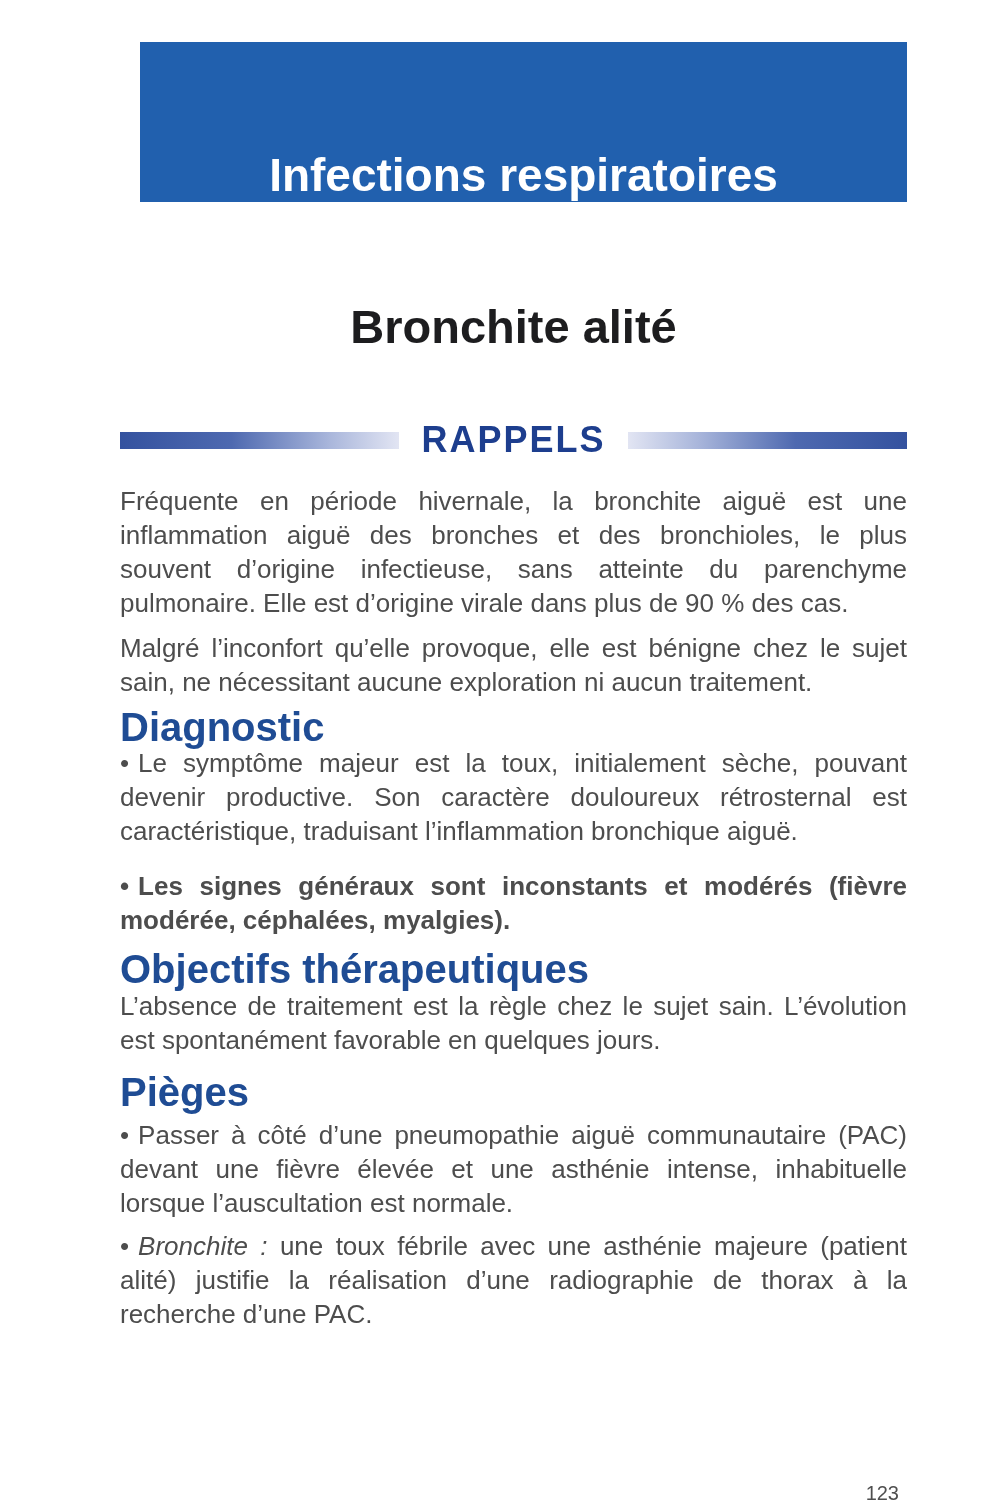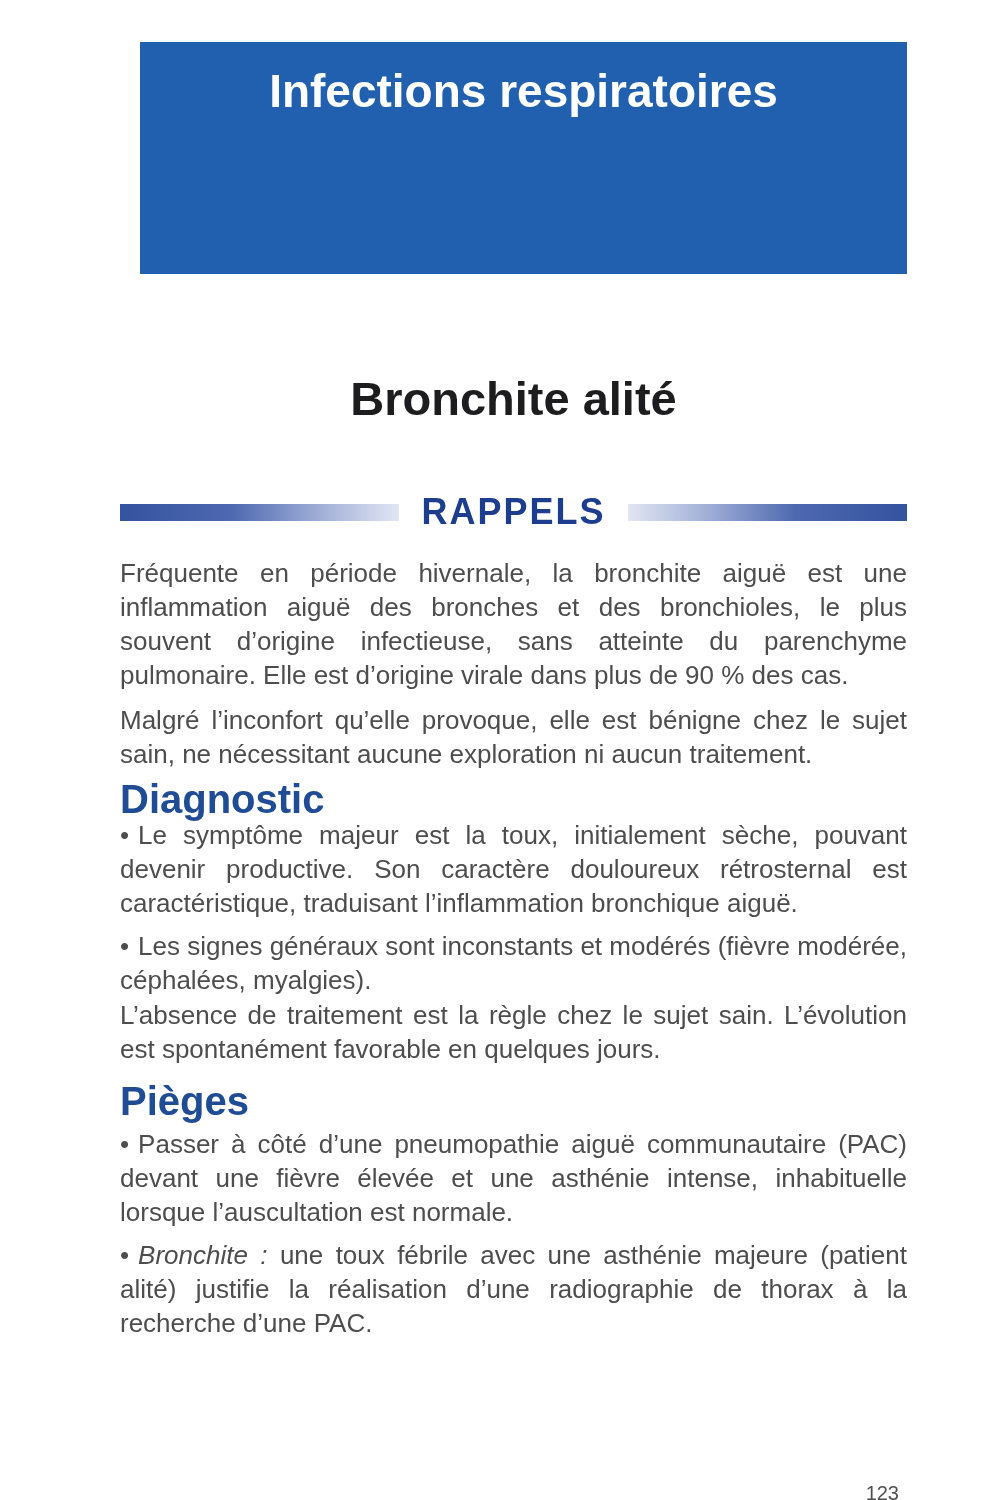--- a/index.html
+++ b/index.html
@@ -23,24 +23,24 @@
     overflow: hidden;
   }
   .page {
     position: relative;
     width: 1003px;
     height: 1500px;
     padding: 0 96px 0 120px;
   }
   .banner {
     margin-top: 42px;
-    height: 232px;
+    height: 160px;
     background: var(--banner-bg);
     display: flex;
-    align-items: flex-start;
+    align-items: flex-end;
     justify-content: center;
     margin-left: 20px;
   }
   .banner h1 {
     margin: 22px 0 0 0;
     color: var(--banner-text);
     font-size: 46px;
     font-weight: 700;
     letter-spacing: 0px;
   }
@@ -89,21 +89,21 @@
     font-weight: 700;
     color: var(--heading-blue);
   }
   .bullet { padding-right: 9px; }
   .italic { font-style: italic; }
 
   [data-name="intro-paragraph-1"]        { margin-top: 26px; }
   [data-name="intro-paragraph-2"]        { margin-top: 11px; }
   [data-name="heading-diagnostic"]       { margin-top: 9px;  }
   [data-name="diagnostic-bullet-1"]      {  }
-  [data-name="diagnostic-bullet-2"]      { margin-top: 9px;  }
+  [data-name="diagnostic-bullet-2"]      { margin-top: 21px; font-weight: bold;  }
   [data-name="heading-objectifs"]        { margin-top: 13px; }
   [data-name="objectifs-paragraph"]      { margin-top: 1px;  }
   [data-name="heading-pieges"]           { margin-top: 16px; }
   [data-name="pieges-bullet-1"]          { margin-top: 7px;  }
   [data-name="pieges-bullet-2"]          { margin-top: 9px;  }
 
   .page-number {
     position: absolute;
     top: 1416px;
     right: 104px;
@@ -132,20 +132,21 @@
 
   <p class="para" data-name="intro-paragraph-1">Fréquente en période hivernale, la bronchite aiguë est une inflammation aiguë des bronches et des bronchioles, le plus souvent d’origine infectieuse, sans atteinte du parenchyme pulmonaire. Elle est d’origine virale dans plus de 90 % des cas.</p>
   <p class="para" data-name="intro-paragraph-2">Malgré l’inconfort qu’elle provoque, elle est bénigne chez le sujet sain, ne nécessitant aucune exploration ni aucun traitement.</p>
 
   <h3 class="subheading" data-name="heading-diagnostic">Diagnostic</h3>
 
   <p class="para" data-name="diagnostic-bullet-1"><span class="bullet" data-name="bullet-icon">•</span><span data-name="diagnostic-bullet-1-text">Le symptôme majeur est la toux, initialement sèche, pouvant devenir productive. Son caractère douloureux rétrosternal est caractéristique, traduisant l’inflammation bronchique aiguë.</span></p>
 
   <p class="para" data-name="diagnostic-bullet-2"><span class="bullet" data-name="bullet-icon">•</span><span data-name="diagnostic-bullet-2-text">Les signes généraux sont inconstants et modérés (fièvre modérée, céphalées, myalgies).</span></p>
 
+  <h3 class="subheading" data-name="heading-objectifs">Objectifs thérapeutiques</h3>
 
   <p class="para" data-name="objectifs-paragraph">L’absence de traitement est la règle chez le sujet sain. L’évolution est spontanément favorable en quelques jours.</p>
 
   <h3 class="subheading" data-name="heading-pieges">Pièges</h3>
 
   <p class="para" data-name="pieges-bullet-1"><span class="bullet" data-name="bullet-icon">•</span><span data-name="pieges-bullet-1-text">Passer à côté d’une pneumopathie aiguë communautaire (PAC) devant une fièvre élevée et une asthénie intense, inhabituelle lorsque l’auscultation est normale.</span></p>
 
   <p class="para" data-name="pieges-bullet-2"><span class="bullet" data-name="bullet-icon">•</span><em class="italic" data-name="pieges-caution-prefix">Bronchite :</em> <span data-name="pieges-caution-text">une toux fébrile avec une asthénie majeure (patient alité) justifie la réalisation d’une radiographie de thorax à la recherche d’une PAC.</span></p>
 
   <div class="page-number" data-name="page-number">123</div>

